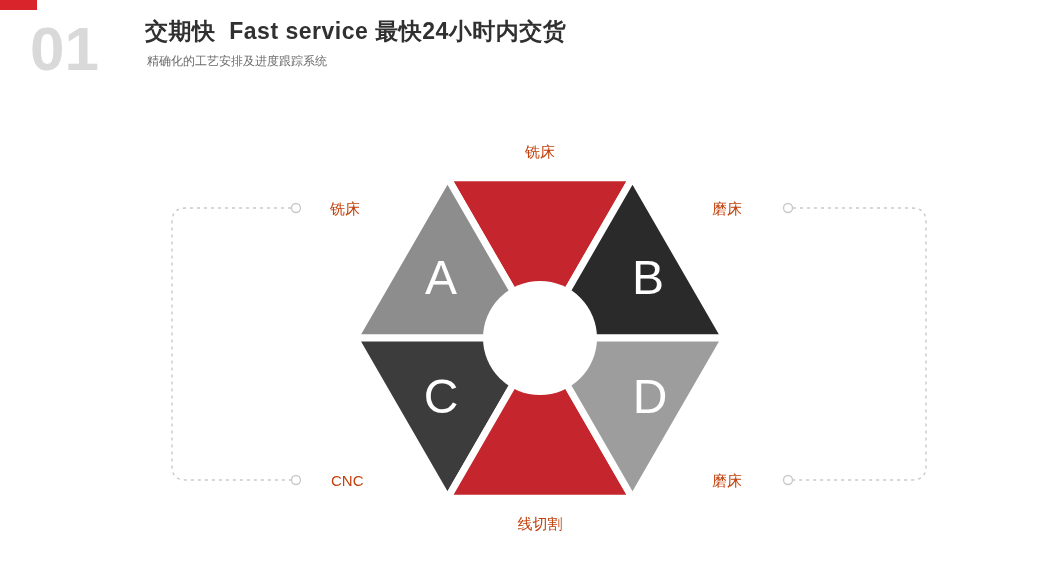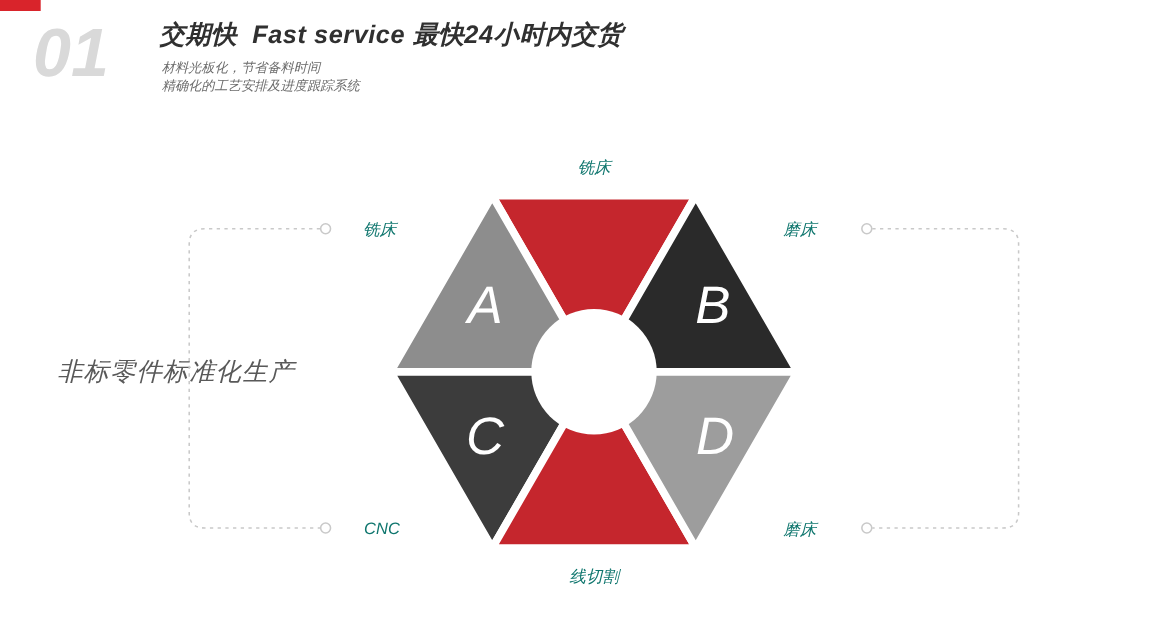--- a/index.html
+++ b/index.html
@@ -3,21 +3,21 @@
 <meta charset="utf-8">
 <style>
   * { margin:0; padding:0; box-sizing:border-box; }
   html,body { width:1060px; height:576px; }
   body {
     background:#ffffff;
     font-family:"Liberation Sans","DejaVu Sans",sans-serif;
     position:relative;
     overflow:hidden;
   }
-  .stage { position:absolute; left:0; top:0; width:877px; height:576px;font-style:italic; }
+  .stage { position:absolute; left:0; top:0; width:877px; height:576px; }
 
   .corner-accent {
     position:absolute; left:0; top:0;
     width:37px; height:10px;
     background:#d9242b;
   }
   .big-number {
     position:absolute; left:30px; top:18px;
     font-size:62px; font-weight:bold; line-height:1;
     color:#d9d9d9;
@@ -52,21 +52,21 @@
     font-weight:300;
     text-anchor:middle;
     font-family:"Liberation Sans","DejaVu Sans",sans-serif;
   }
   .connector { fill:none; stroke-width:1.4; stroke-dasharray:3 4; }
   .node { fill:#ffffff; stroke-width:1.4; }
 
   .seg-label {
     position:absolute;
     font-size:15px;
-    color:#0f766e;
+    color:#c2410c;
     white-space:nowrap;
   }
   .seg-label.centered { text-align:center; width:70px; }
   .lbl-top          { left:505px; top:143px; }
   .lbl-left-top     { left:330px; top:200px; }
   .lbl-right-top    { left:712px; top:200px; }
   .lbl-left-bottom  { left:331px; top:472px; }
   .lbl-right-bottom { left:712px; top:472px; }
   .lbl-bottom       { left:505px; top:515px; }
 </style>
@@ -75,25 +75,23 @@
 
 <div class="stage">
 
   <div class="corner-accent"></div>
 
   <div class="big-number">01</div>
 
   <div class="title">交期快  Fast service 最快24小时内交货</div>
 
   <div class="descs">
-    <div>材料光板化，节省备料时间</div>
     <div>精确化的工艺安排及进度跟踪系统</div>
   </div>
 
-  <div class="caption left">非标零件标准化生产</div>
 
   <svg class="diagram-svg" width="1060" height="576" viewBox="0 0 1060 576">
 
     <path class="connector" d="M 291 208 L 186 208 Q 172 208 172 222 L 172 466 Q 172 480 186 480 L 291 480" stroke="#c9c9c9"></path>
     <path class="connector" d="M 793 208 L 912 208 Q 926 208 926 222 L 926 466 Q 926 480 912 480 L 793 480" stroke="#c9c9c9"></path>
 
     <circle class="node" cx="296" cy="208" r="4.5" stroke="#c9c9c9"></circle>
     <circle class="node" cx="296" cy="480" r="4.5" stroke="#c9c9c9"></circle>
     <circle class="node" cx="788" cy="208" r="4.5" stroke="#c9c9c9"></circle>
     <circle class="node" cx="788" cy="480" r="4.5" stroke="#c9c9c9"></circle>

